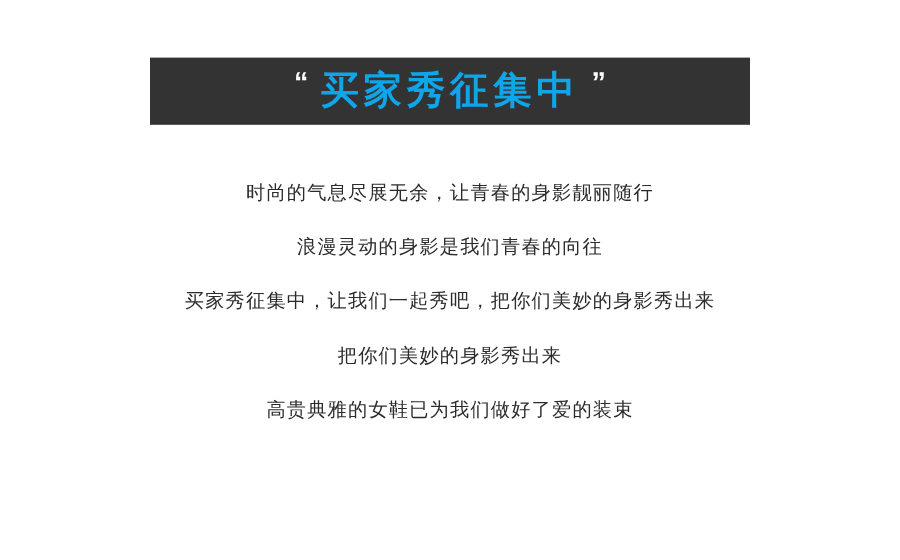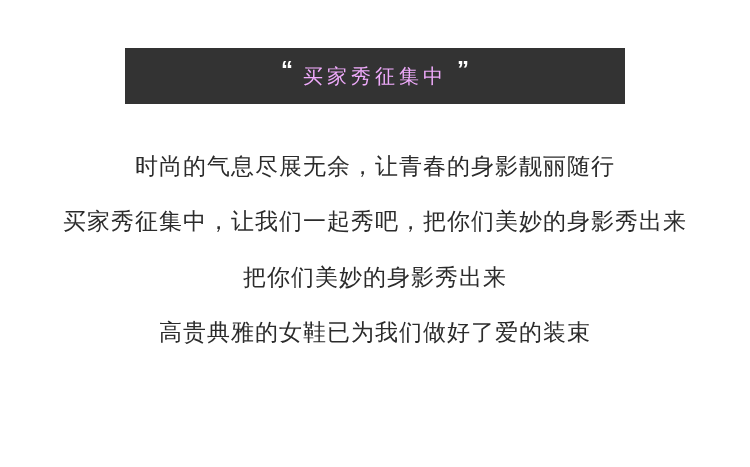--- a/index.html
+++ b/index.html
@@ -40,37 +40,37 @@
   }
   .banner .quote {
     font-size: 24px;
     line-height: 1;
     font-weight: bold;
     color: #ffffff;
     position: relative;
     top: -6px;
   }
   .banner .title {
-    font-size: 20px;
-    font-weight: normal;
+    font-size: 32px;
+    font-weight: bold;
     letter-spacing: 4px;
-    color: #f0abfc;
+    color: #0ea5e9;
     white-space: nowrap;
   }
   .lines {
     position: absolute;
     top: 150px;
     left: 0;
     width: 750px;
     display: flex;
     flex-direction: column;
     align-items: center;
   }
   .line {
-    font-size: 23px;
+    font-size: 16px;
     color: #2b2b2b;
     letter-spacing: 1px;
     line-height: 1.45;
     margin-bottom: 22px;
     white-space: nowrap;
     text-align: center;
     font-weight: 500;
   }
   .line:last-child {
     margin-bottom: 0;
@@ -84,18 +84,19 @@
   <div class="banner-wrap">
     <div class="banner">
       <span class="quote">“</span>
       <span class="title">买家秀征集中</span>
       <span class="quote">”</span>
     </div>
   </div>
 
   <div class="lines">
     <div class="line">时尚的气息尽展无余，让青春的身影靓丽随行</div>
+    <div class="line">浪漫灵动的身影是我们青春的向往</div>
     <div class="line">买家秀征集中，让我们一起秀吧，把你们美妙的身影秀出来</div>
     <div class="line">把你们美妙的身影秀出来</div>
     <div class="line">高贵典雅的女鞋已为我们做好了爱的装束</div>
   </div>
 
 </div>
 
 </body></html>

